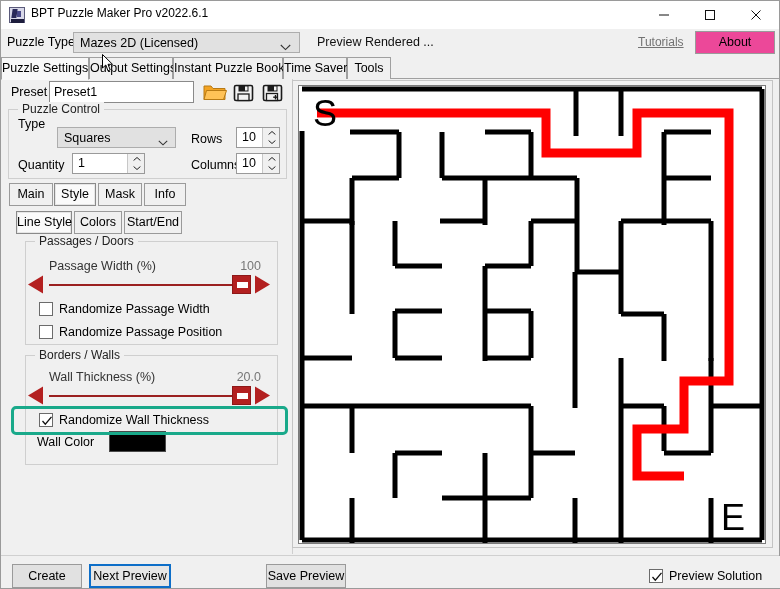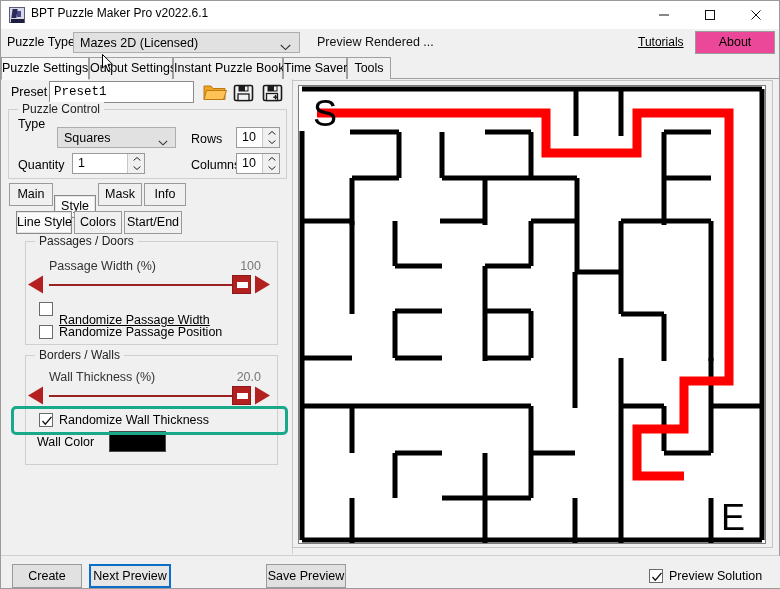--- a/index.html
+++ b/index.html
@@ -27,41 +27,41 @@
   .btn-min { right:92px; } .btn-max { right:46px; } .btn-close { right:0px; }
 
   
   .ptype-row { position:absolute; left:0; top:29px; width:778px; height:26px; background:#f0f0f0; }
   .ptype-label { position:absolute; left:6px; top:5px; font-size:12.5px; }
   .ptype-combo { position:absolute; left:72px; top:2px; width:227px; height:21px; background:#e1e1e1;
                  border:1px solid #adadad; }
   .ptype-combo .val { position:absolute; left:6px; top:3px; font-size:12.5px; }
   .ptype-combo .chev { position:absolute; right:8px; top:7px; }
   .preview-status { position:absolute; left:316px; top:5px; font-size:12.5px; color:#111; }
-  .tutorials-link { position:absolute; left:637px; top:5px; font-size:12px; color:#000000; text-decoration:underline; }
+  .tutorials-link { position:absolute; left:637px; top:5px; font-size:12px; color:#737373; text-decoration:underline; }
   .about-btn { position:absolute; left:694px; top:1px; width:80px; height:23px; background:#ec4899;
                border:1px solid #9a9a9a; text-align:center; line-height:21px; font-size:12.5px; }
 
   
   .tabstrip { position:absolute; left:0; top:56px; width:778px; height:22px; }
   .tabstrip .underline { position:absolute; left:0; bottom:0; width:778px; height:1px; background:#a0a0a0; }
   .mtab { position:absolute; top:0; height:22px; background:#f0f0f0; border:1px solid #a0a0a0;
           border-bottom:none; font-size:12.5px; line-height:20px; text-align:center; white-space:nowrap; }
   .mtab.active { background:#f8f8f8; height:23px; border-bottom:1px solid #f8f8f8; z-index:3; font-weight:normal; }
 
   
   .cursor { position:absolute; left:101px; top:53px; width:12px; height:18px; z-index:40; }
 
   
   .leftpane { position:absolute; left:0; top:78px; width:292px; height:475px; background:#f0f0f0;
               border-right:1px solid #cfcfcf; }
 
   .preset-label { position:absolute; left:10px; top:84px; font-size:12.5px; }
   .preset-input { position:absolute; left:48px; top:80px; width:145px; height:22px; background:#fff;
-                  border:1px solid #8a8a8a; font-size:12.5px; padding:2px 4px; font-family:Liberation Mono, monospace; }
+                  border:1px solid #8a8a8a; font-size:12.5px; padding:2px 4px; font-family:Liberation Sans, sans-serif; }
   .icon-btn { position:absolute; top:80px; width:27px; height:23px; }
 
   .group { position:absolute; border:1px solid #cfcfcf; }
   .group > .glabel { position:absolute; top:-8px; left:9px; background:#f0f0f0; padding:0 4px; font-size:12px; color:#222; }
 
   .pc-group { left:7px; top:108px; width:279px; height:70px; }
   .lbl { position:absolute; font-size:12.5px; }
   .combo-flat { position:absolute; background:#e1e1e1; border:1px solid #adadad; }
   .combo-flat .val { position:absolute; left:6px; top:3px; font-size:12.5px; }
   .combo-flat .chev { position:absolute; right:7px; top:7px; }
@@ -258,21 +258,21 @@
         </div>
       <div class="dn">
           <svg width="8" height="5" viewBox="0 0 8 5">
             <path d="M0.6 1 L4 4 L7.4 1" fill="none" stroke="#222" stroke-width="1"></path>
           </svg>
         </div>
     </div>
   </div>
 
   <div class="itab" style="left:8px; top:182px; width:44px;">Main</div>
-  <div class="itab active" style="left:53px; top:182px; width:42px;margin-top:12px;">Style</div>
+  <div class="itab active" style="left:53px; top:182px; width:42px;">Style</div>
   <div class="itab" style="left:97px; top:182px; width:44px;">Mask</div>
   <div class="itab" style="left:143px; top:182px; width:42px;">Info</div>
 
   <div class="itab active" style="left:15px; top:210px; width:56px;">Line Style</div>
   <div class="itab" style="left:73px; top:210px; width:48px;">Colors</div>
   <div class="itab" style="left:123px; top:210px; width:58px;">Start/End</div>
 
   <div class="group sl-group1">
     <div class="glabel">Passages / Doors</div>
   </div>
@@ -288,21 +288,21 @@
     <div class="rarrow" style="right:0px;">
       <svg width="17" height="19" viewBox="0 0 17 19">
           <path d="M1 0.5 L16 9.5 L1 18.5 Z" fill="#b32020"></path>
         </svg>
     </div>
     <div class="thumb" style="left:205px;">
         <div class="inner"></div>
       </div>
   </div>
   <div class="cbox" style="left:38px; top:301px;"></div>
-  <div class="cb-label" style="left:58px; top:312px;text-decoration:underline;">Randomize Passage Width</div>
+  <div class="cb-label" style="left:58px; top:301px;">Randomize Passage Width</div>
   <div class="cbox" style="left:38px; top:324px;"></div>
   <div class="cb-label" style="left:58px; top:324px;">Randomize Passage Position</div>
 
   <div class="group sl-group2">
     <div class="glabel">Borders / Walls</div>
   </div>
   <div class="sl-title" style="left:48px; top:369px;">Wall Thickness (%)</div>
   <div class="sl-val" style="left:200px; top:369px; width:60px;">20.0</div>
   <div class="slider" style="left:26px; top:383px; width:244px;">
     <div class="track"></div>

